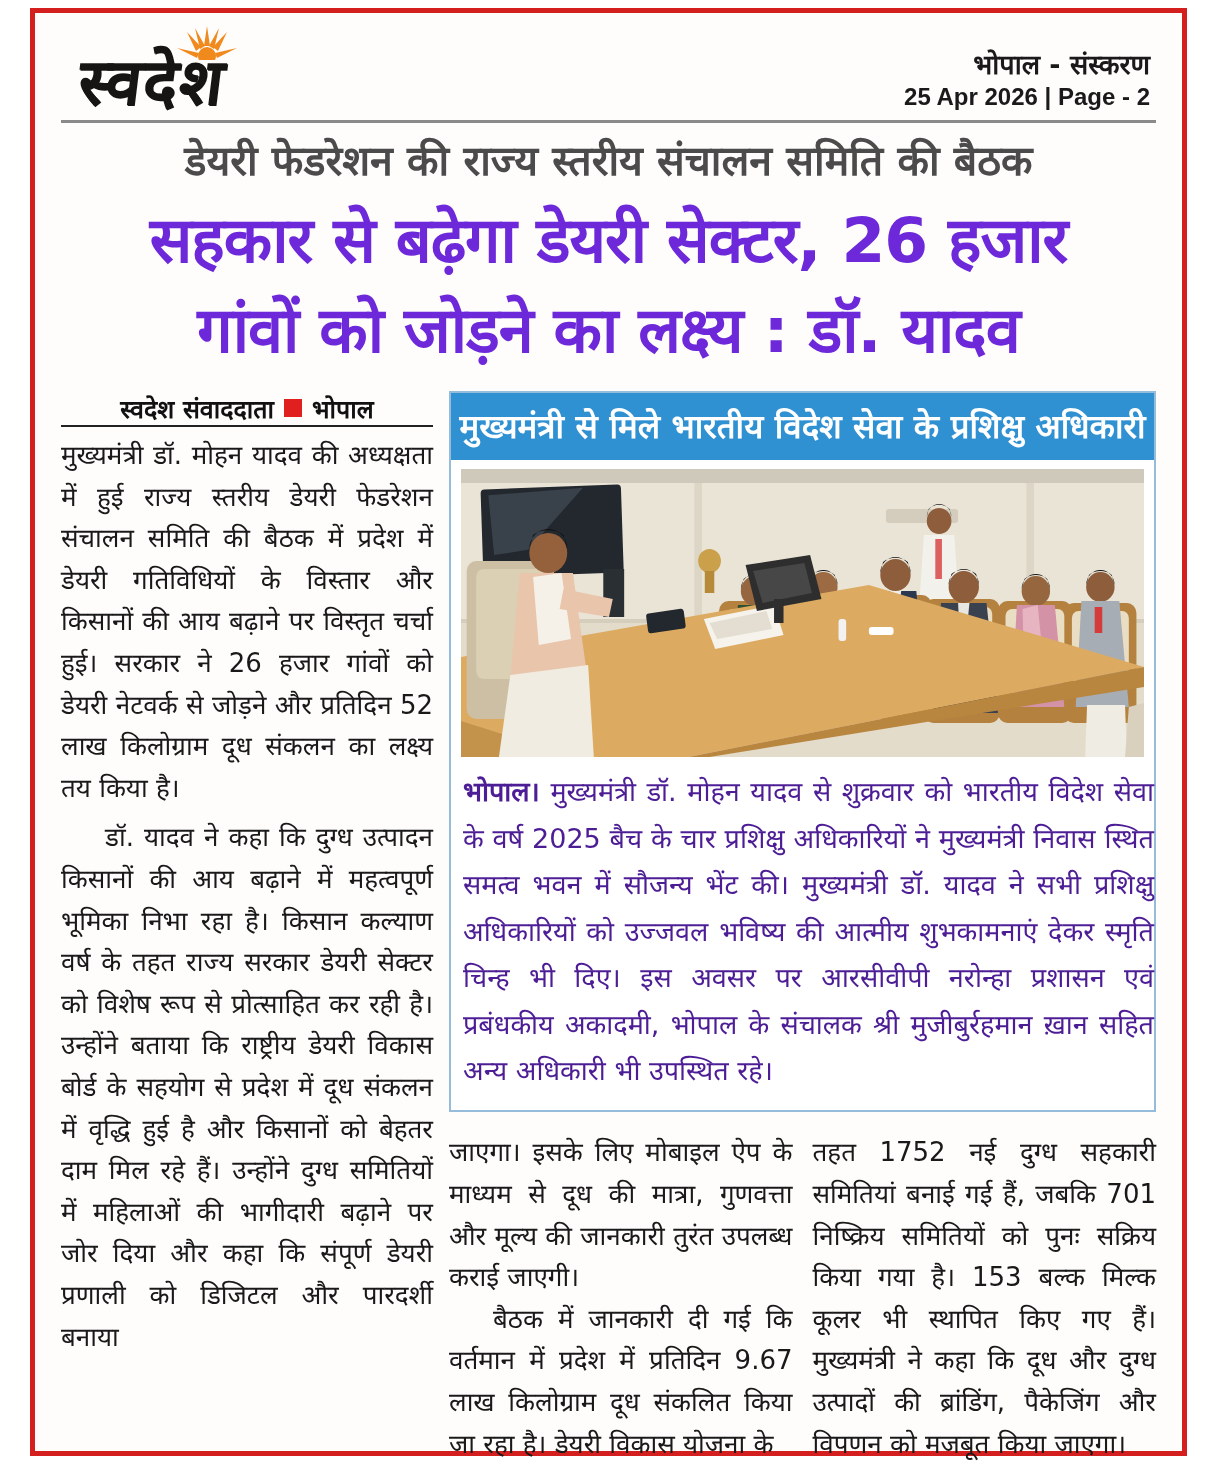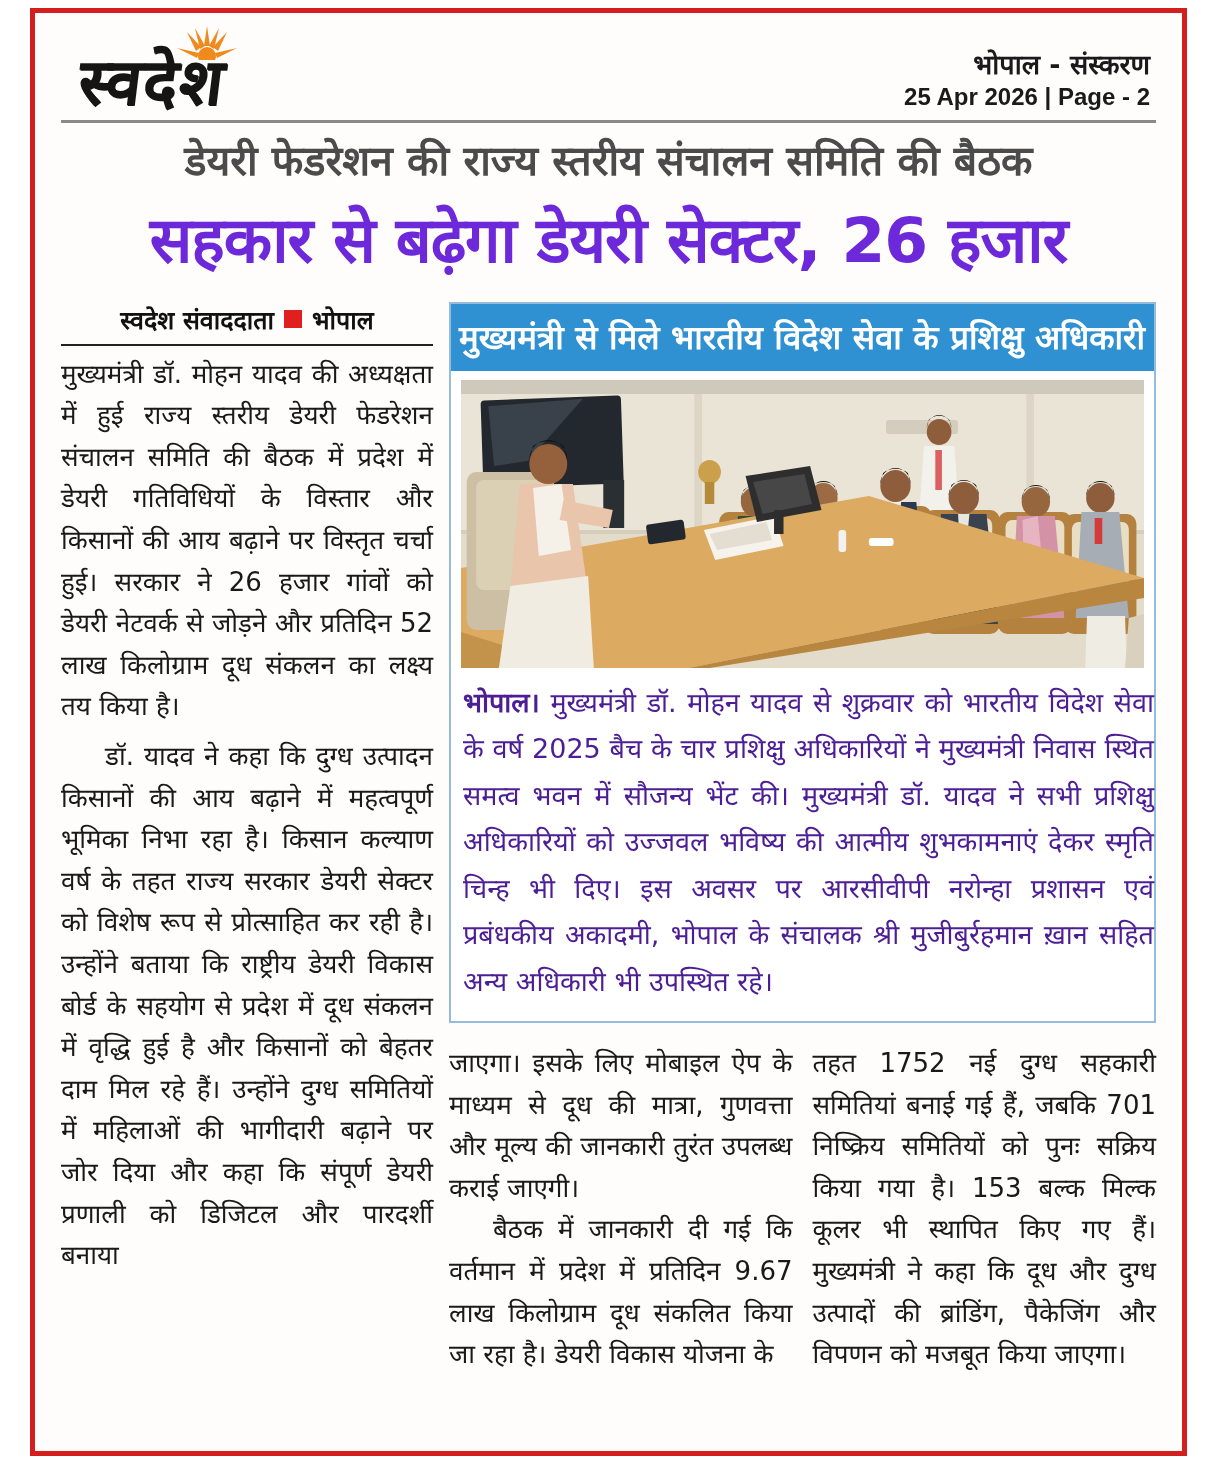--- a/index.html
+++ b/index.html
@@ -35,35 +35,35 @@
   }
   .headline {
     margin-top:10px; text-align:center; color:#6d28d9;
     font-size:63px; font-weight:900; line-height:1.42; letter-spacing:-1px;
   }
   
   .content { display:flex; gap:16px; margin-top:16px; }
   .col-left { width:372px; flex:0 0 372px; }
   .byline {
     text-align:center; font-size:25px; font-weight:bold; color:#111;
-    padding-bottom:8px; border-bottom:2px solid #222;
+    border-bottom:2px solid #222;
     display:flex; align-items:center; justify-content:center; gap:10px;
   }
   .byline-square { width:18px; height:18px; background:#e01f1f; display:inline-block; }
   .bodytext {
     font-size:26px; line-height:1.60; color:#191919; text-align:justify;
     font-weight:500;
   }
   .col-left .bodytext { margin-top:8px; }
   .indented { text-indent:44px; }
   
   .col-right { flex:1 1 auto; }
   .photo-box { border:2px solid #95bcdb; background:#fff; }
   .photo-box-title {
-    background:#2f90d2; color:#ffffff; text-align:left;
+    background:#2f90d2; color:#ffffff; text-align:center;
     font-size:33px; font-weight:bold; padding:13px 8px; line-height:1.25;
   }
   .photo-wrap { padding:9px 10px 4px 10px; }
   .photo-wrap svg { display:block; width:100%; height:288px; }
   .photo-caption { padding:8px 0 16px 12px; font-size:27px; line-height:1.72; text-align:justify; color:#4c1d95; }
   .caption-lead { font-weight:bold; }
   
   .lower-cols { display:flex; gap:20px; margin-top:20px; }
   .lower-cols .col { flex:1 1 0; }
 </style>
@@ -92,20 +92,21 @@
     </div>
     <div class="edition-block">
       <div class="edition-city">भोपाल - संस्करण</div>
       <div class="edition-date">25 Apr 2026 | Page - 2</div>
     </div>
   </div>
 
   <div class="kicker">डेयरी फेडरेशन की राज्य स्तरीय संचालन समिति की बैठक</div>
   <div class="headline">
     <div>सहकार से बढ़ेगा डेयरी सेक्टर, 26 हजार</div>
+    <div>गांवों को जोड़ने का लक्ष्य : डॉ. यादव</div>
   </div>
 
   <div class="content">
 
     <div class="col-left">
       <div class="byline">
         <span>स्वदेश संवाददाता</span>
         <span class="byline-square"></span>
         <span>भोपाल</span>
       </div>

